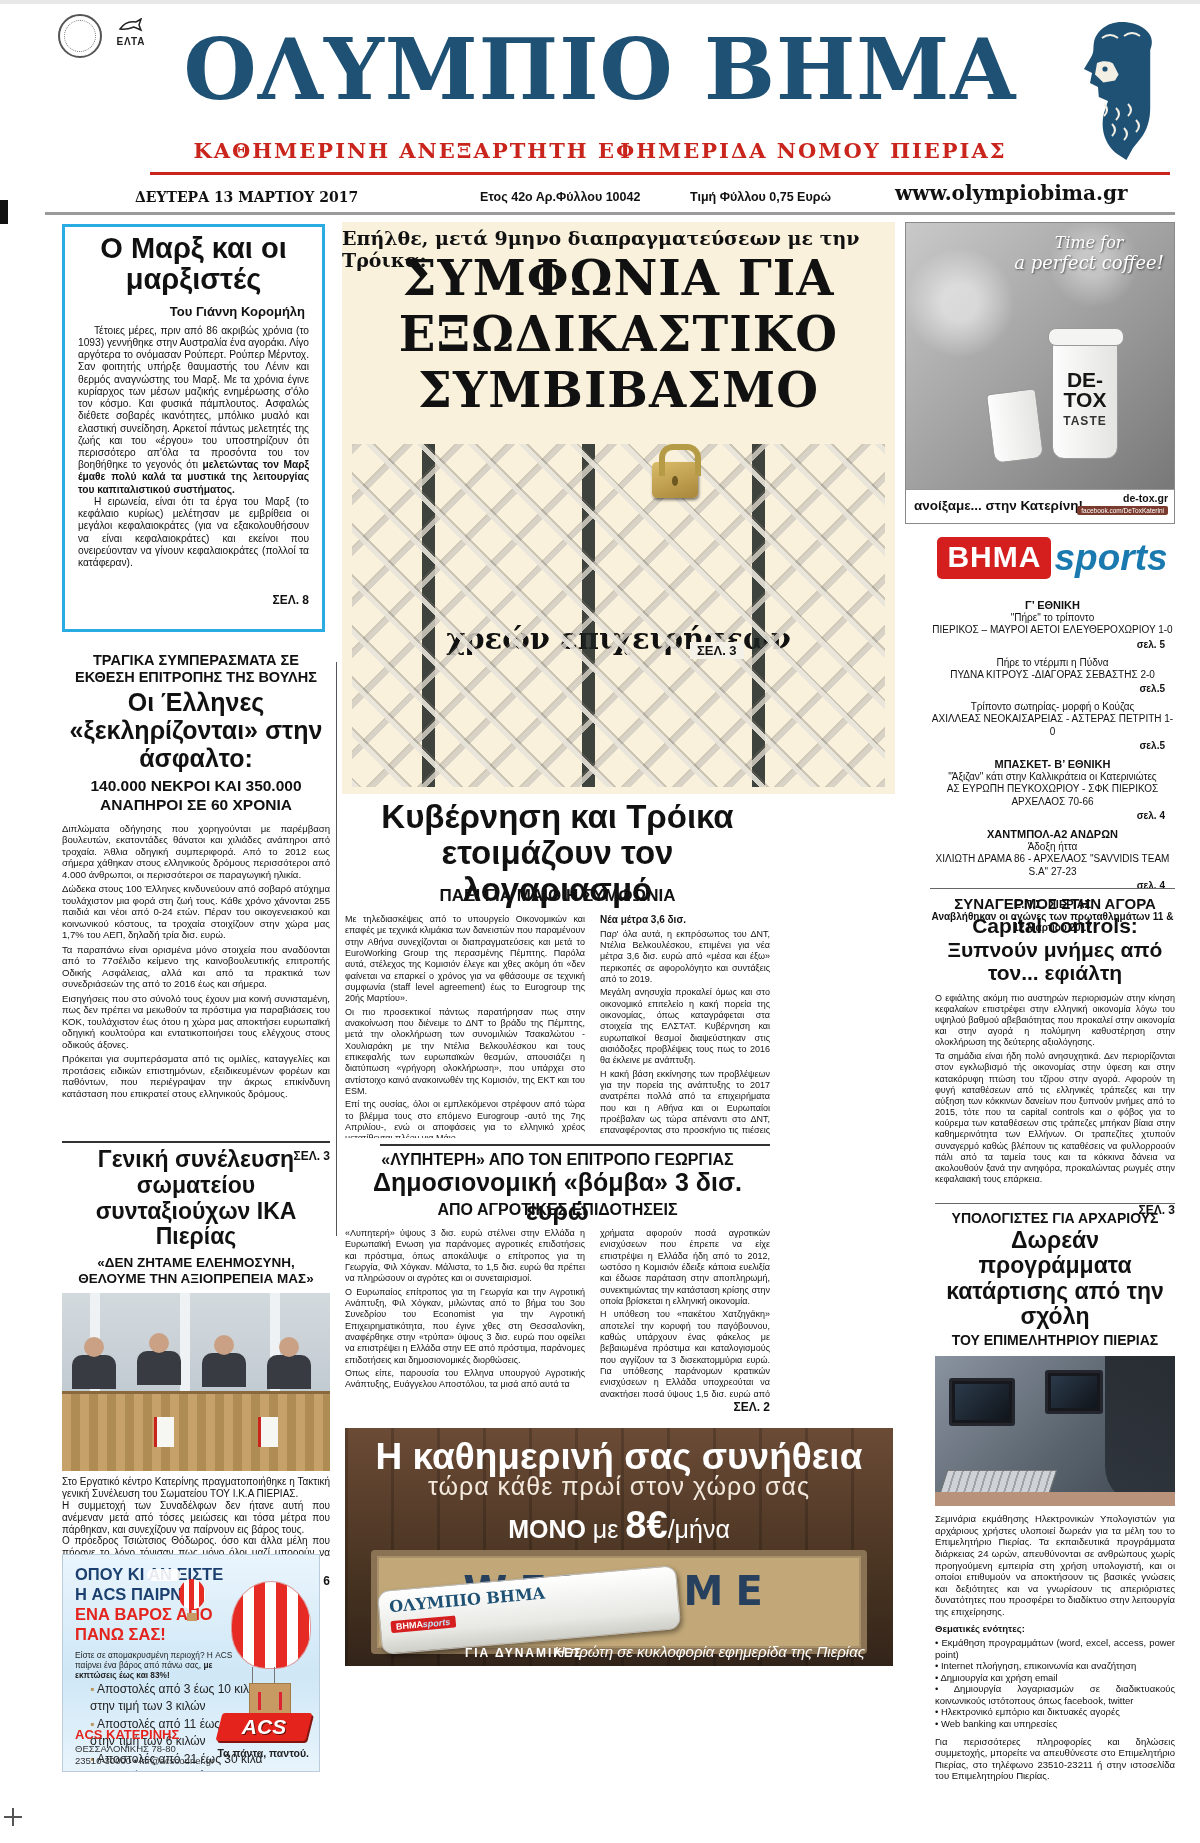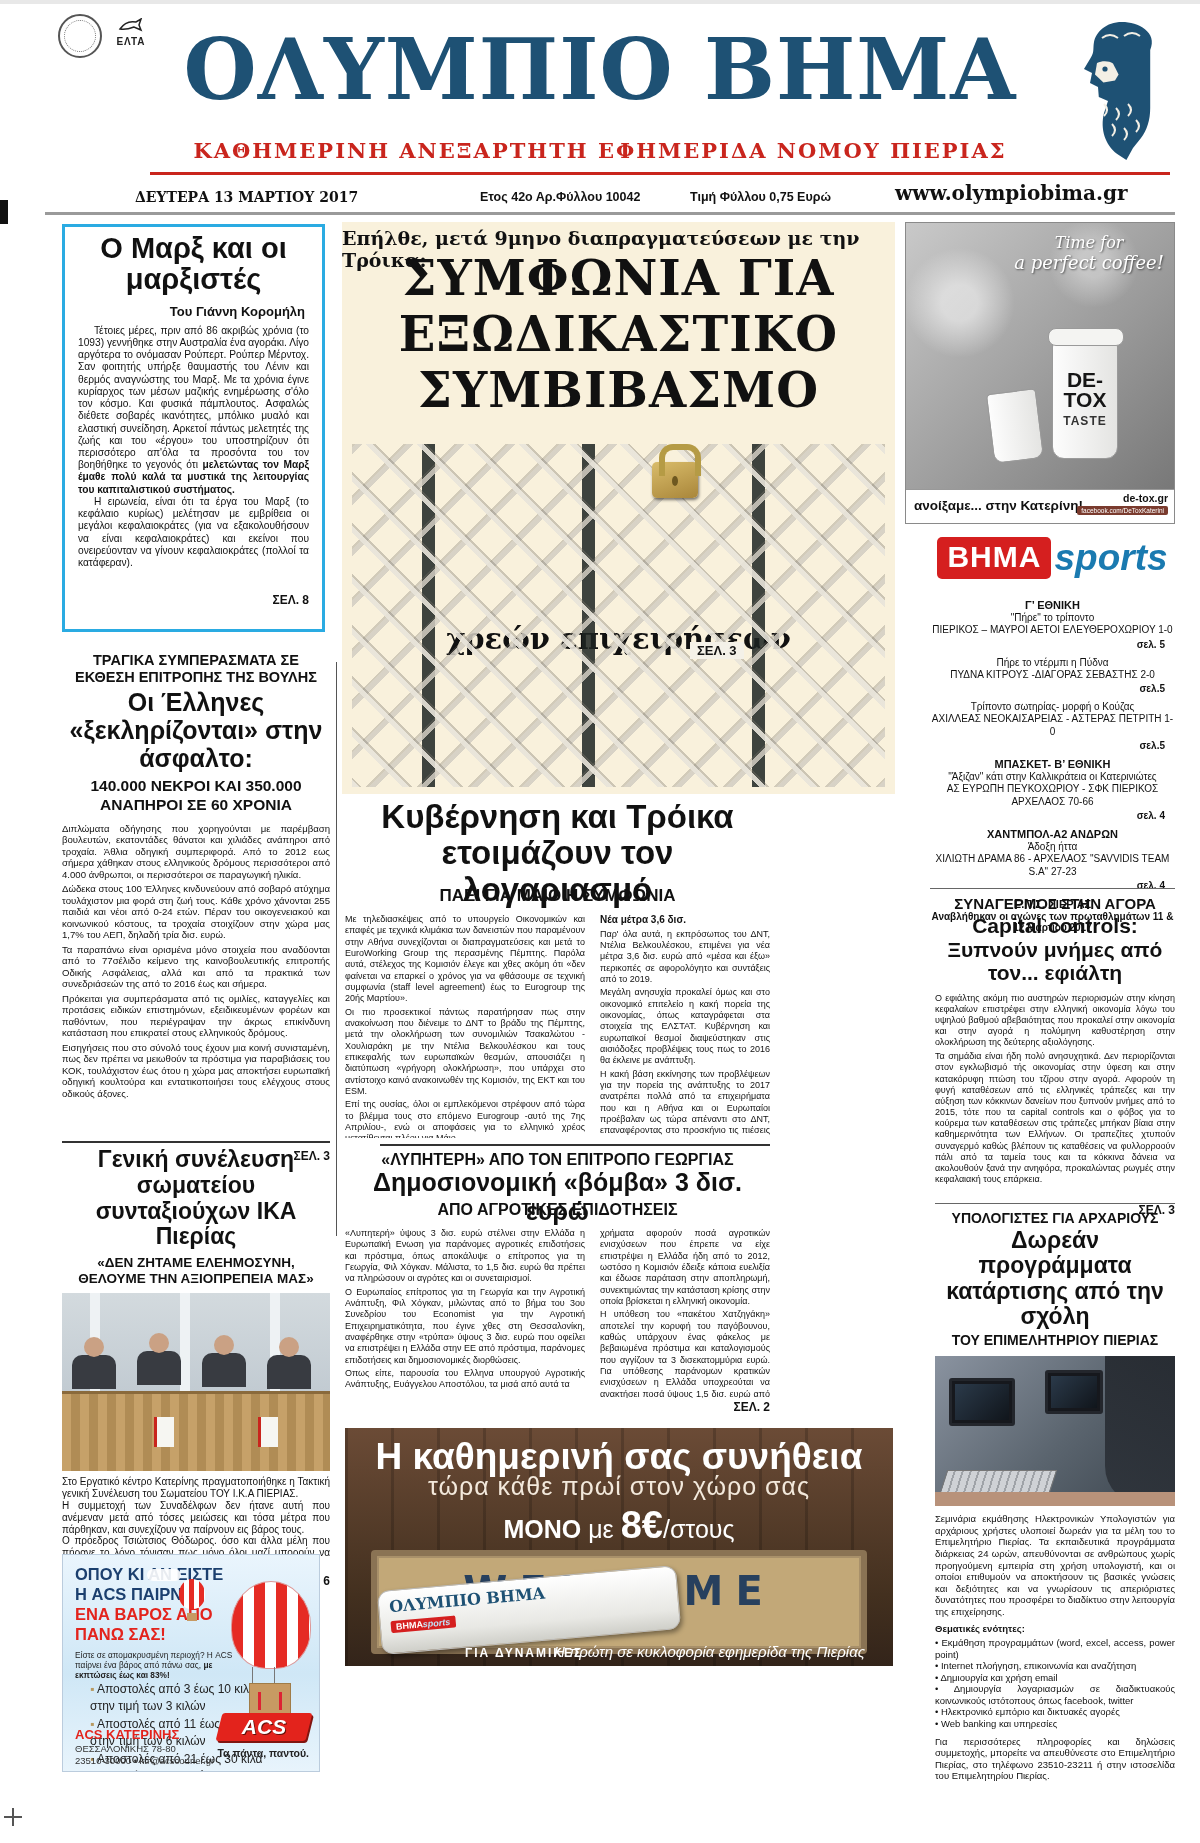--- a/index.html
+++ b/index.html
@@ -255,22 +255,22 @@
   </div>
 
   <div class="abs road ctr">
     <div class="road-kicker">ΤΡΑΓΙΚΑ ΣΥΜΠΕΡΑΣΜΑΤΑ ΣΕ ΕΚΘΕΣΗ ΕΠΙΤΡΟΠΗΣ ΤΗΣ ΒΟΥΛΗΣ</div>
     <div class="road-title">Οι Έλληνες «ξεκληρίζονται» στην άσφαλτο:</div>
     <div class="road-sub">140.000 ΝΕΚΡΟΙ ΚΑΙ 350.000 ΑΝΑΠΗΡΟΙ ΣΕ 60 ΧΡΟΝΙΑ</div>
     <div class="road-body jst clip">
       <p>Διπλώματα οδήγησης που χορηγούνται με παρέμβαση βουλευτών, εκατοντάδες θάνατοι και χιλιάδες ανάπηροι από τροχαία. Άθλια οδηγική συμπεριφορά. Από το 2012 εως σήμερα χάθηκαν στους ελληνικούς δρόμους περισσότεροι από 4.000 άνθρωποι, οι περισσότεροι σε παραγωγική ηλικία.</p>
       <p>Δώδεκα στους 100 Έλληνες κινδυνεύουν από σοβαρό ατύχημα τουλάχιστον μια φορά στη ζωή τους. Κάθε χρόνο χάνονται 255 παιδιά και νέοι από 0-24 ετών. Πέραν του οικογενειακού και κοινωνικού κόστους, τα τροχαία στοιχίζουν στην χώρα μας 1,7% του ΑΕΠ, δηλαδή τρία δισ. ευρώ.</p>
       <p>Τα παραπάνω είναι ορισμένα μόνο στοιχεία που αναδύονται από το 77σέλιδο κείμενο της καινοβουλευτικής επιτροπής Οδικής Ασφάλειας, αλλά και από τα πρακτικά των συνεδριάσεών της από το 2016 έως και σήμερα.</p>
+      <p>Εισηγήσεις που στο σύνολό τους έχουν μια κοινή συνισταμένη, πως δεν πρέπει να μειωθούν τα πρόστιμα για παραβιάσεις του ΚΟΚ, τουλάχιστον έως ότου η χώρα μας αποκτήσει ευρωπαϊκή οδηγική κουλτούρα και εντατικοποιήσει τους ελέγχους στους οδικούς άξονες.</p>
       <p>Πρόκειται για συμπεράσματα από τις ομιλίες, καταγγελίες και προτάσεις ειδικών επιστημόνων, εξειδικευμένων φορέων και παθόντων, που περιέγραψαν την άκρως επικίνδυνη κατάσταση που επικρατεί στους ελληνικούς δρόμους.</p>
-      <p>Εισηγήσεις που στο σύνολό τους έχουν μια κοινή συνισταμένη, πως δεν πρέπει να μειωθούν τα πρόστιμα για παραβιάσεις του ΚΟΚ, τουλάχιστον έως ότου η χώρα μας αποκτήσει ευρωπαϊκή οδηγική κουλτούρα και εντατικοποιήσει τους ελέγχους στους οδικούς άξονες.</p>
     </div>
     <div class="sel">ΣΕΛ. 3</div>
   </div>
 
   <div class="abs lc-rule"></div>
 
   <div class="abs ika ctr">
     <div class="ika-title">Γενική συνέλευση σωματείου συνταξιούχων ΙΚΑ Πιερίας</div>
     <div class="ika-sub">«ΔΕΝ ΖΗΤΑΜΕ ΕΛΕΗΜΟΣΥΝΗ, ΘΕΛΟΥΜΕ ΤΗΝ ΑΞΙΟΠΡΕΠΕΙΑ ΜΑΣ»</div>
     <div class="ika-photo">
@@ -370,21 +370,21 @@
     <p>χρήματα αφορούν ποσά αγροτικών ενισχύσεων που έπρεπε να είχε επιστρέψει η Ελλάδα ήδη από το 2012, ωστόσο η Κομισιόν έδειξε κάποια ευελιξία και έδωσε παράταση στην αποπληρωμή, συνεκτιμώντας την κατάσταση κρίσης στην οποία βρίσκεται η ελληνική οικονομία.</p>
     <p>Η υπόθεση του «πακέτου Χατζηγάκη» αποτελεί την κορυφή του παγόβουνου, καθώς υπάρχουν ένας φάκελος με βεβαιωμένα πρόστιμα και καταλογισμούς που αγγίζουν τα 3 δισεκατομμύρια ευρώ. Για υπόθεσης παράνομων κρατικών ενισχύσεων η Ελλάδα υποχρεούται να ανακτήσει ποσά ύψους 1,5 δισ. ευρώ από φυσικά πρόσωπα και συνεταιρισμούς.</p>
 
   </div>
   <div class="abs sel farm-sel">ΣΕΛ. 2</div>
 
   <div class="abs subad">
     <div class="sub-l1">Η καθημερινή σας συνήθεια</div>
     <div class="sub-l2">τώρα κάθε πρωί στον χώρο σας</div>
     <div class="sub-l3">
-      <b>ΜΟΝΟ</b><span> με </span><b class="big">8€</b><span>/στους</span>
+      <b>ΜΟΝΟ</b><span> με </span><b class="big">8€</b><span>/μήνα</span>
     </div>
     <div class="mat">
       <div class="mat-word">WELCOME</div>
     </div>
     <div class="roll">
       <div class="roll-title">ΟΛΥΜΠΙΟ ΒΗΜΑ</div>
       <span class="roll-badge"><span>BHMA</span><i>sports</i></span>
     </div>
     <div class="roll-band">ΓΙΑ ΔΥΝΑΜΙΚΕΣ</div>
     <div class="sub-cap">Η πρώτη σε κυκλοφορία εφημερίδα της Πιερίας</div>

